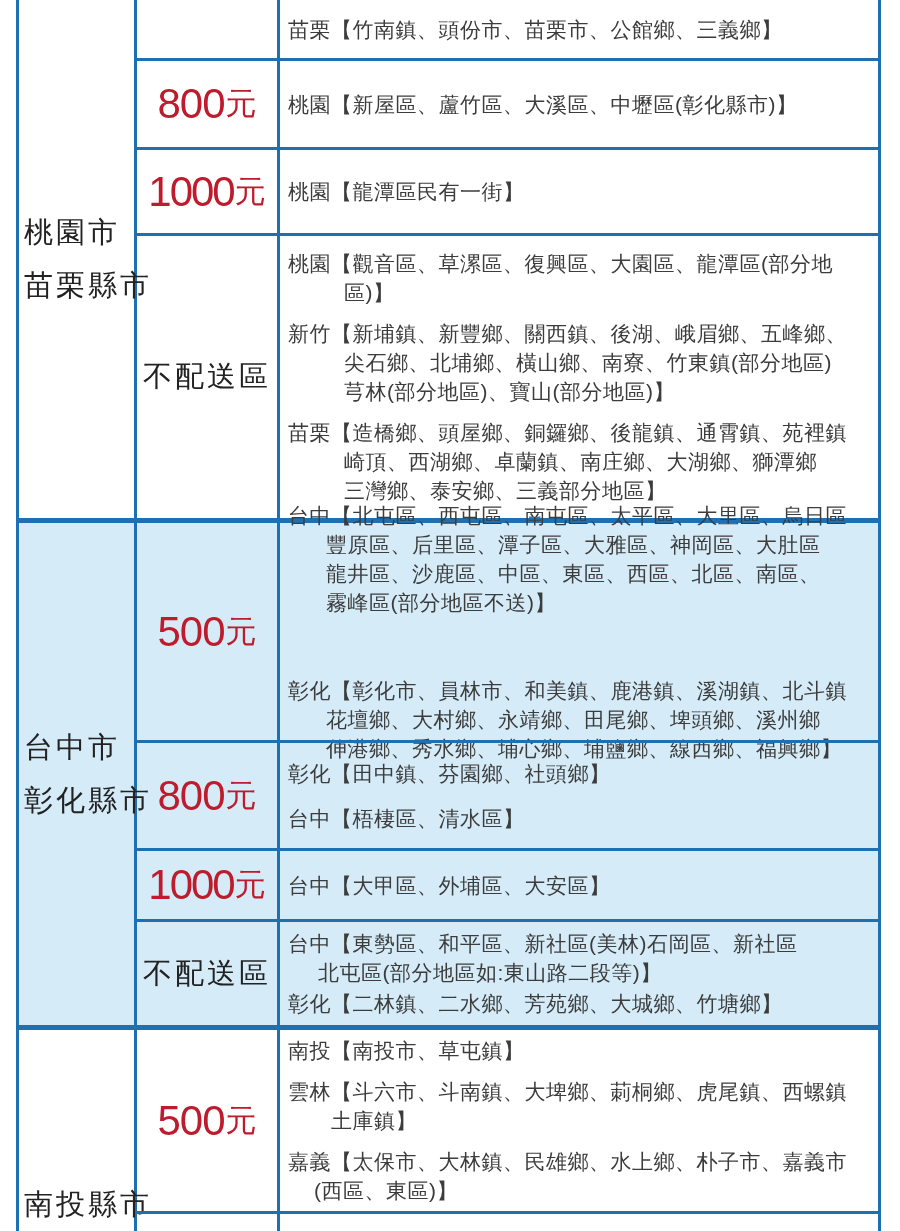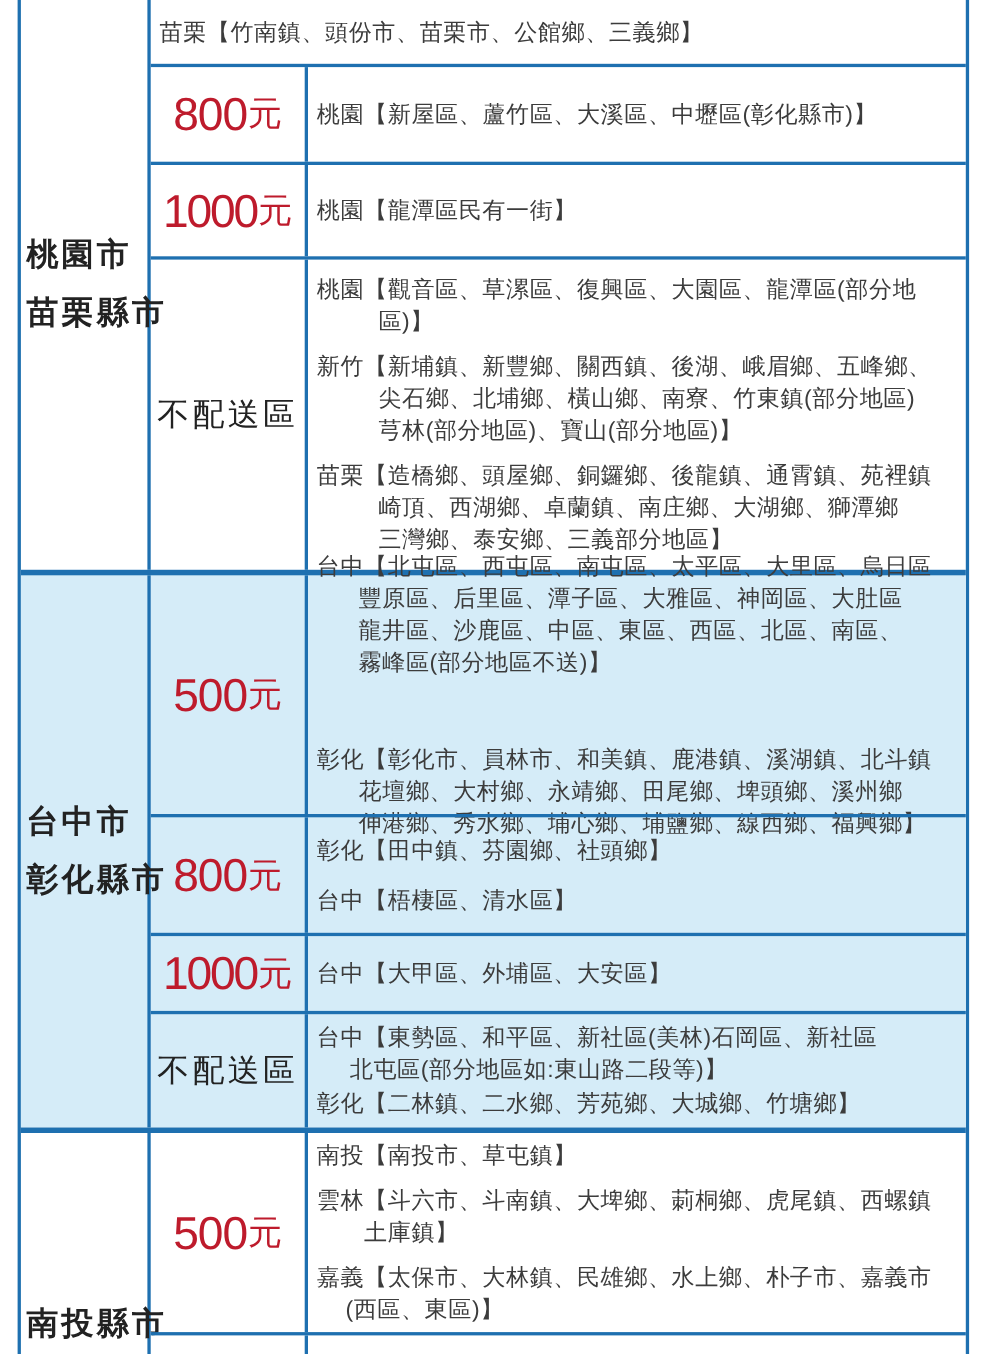--- a/index.html
+++ b/index.html
@@ -2,21 +2,21 @@
 <html><head>
 <meta charset="utf-8">
 <style>
   html,body{margin:0;padding:0;background:#ffffff;}
   body{width:900px;height:1231px;overflow:hidden;font-family:"Liberation Sans","DejaVu Sans",sans-serif;}
   .tbl{margin-left:16px;width:865px;box-sizing:border-box;
        border-left:3px solid var(--bd);border-right:3px solid var(--bd);}
   .section{display:flex;box-sizing:border-box;}
   .section + .section{border-top:5px solid var(--bd);}
   .region-cell{width:118px;box-sizing:border-box;border-right:3px solid var(--bd);
-       display:flex;flex-direction:column;justify-content:center;padding-left:5px;font-weight:bold;}
+       display:flex;flex-direction:column;justify-content:center;padding-left:5px;}
   .region-cell.bottom{justify-content:flex-end;}
   .region-line{font-size:29px;line-height:53px;letter-spacing:3px;color:#222;white-space:nowrap;}
   .rows{flex:1;display:flex;flex-direction:column;}
   .row{display:flex;box-sizing:border-box;}
   .row + .row{border-top:3px solid var(--bd);}
   .price-cell{width:143px;box-sizing:border-box;border-right:3px solid var(--bd);
        display:flex;align-items:center;justify-content:center;white-space:nowrap;}
   .price-amount{font-size:42px;color:var(--red);letter-spacing:-1px;}
   .price-amount.long{font-size:42px;letter-spacing:-2px;}
   .price-unit{font-size:31px;color:var(--red);margin-left:1px;}
@@ -30,21 +30,21 @@
 </head>
 <body>
 
 <div class="tbl" id="fee-table" style="--bd: #1e70b0; --red: #be1b2c;">
     <div class="section">
       <div class="region-cell">
         <div class="region-line">桃園市</div>
         <div class="region-line">苗栗縣市</div>
       </div>
       <div class="rows">
-        <div class="row" style="height: 58px; flex-direction: column;">
+        <div class="row" style="height: 58px;">
           <div class="price-cell"></div>
           <div class="content-cell" style="--egap: 12px;">
             <div class="entry">
               <div class="entry-line" style="padding-left: 0px;">苗栗【竹南鎮、頭份市、苗栗市、公館鄉、三義鄉】</div>
             </div>
           </div>
         </div>
         <div class="row" style="height: 89px;">
           <div class="price-cell">
             <span class="price-amount">800</span>

